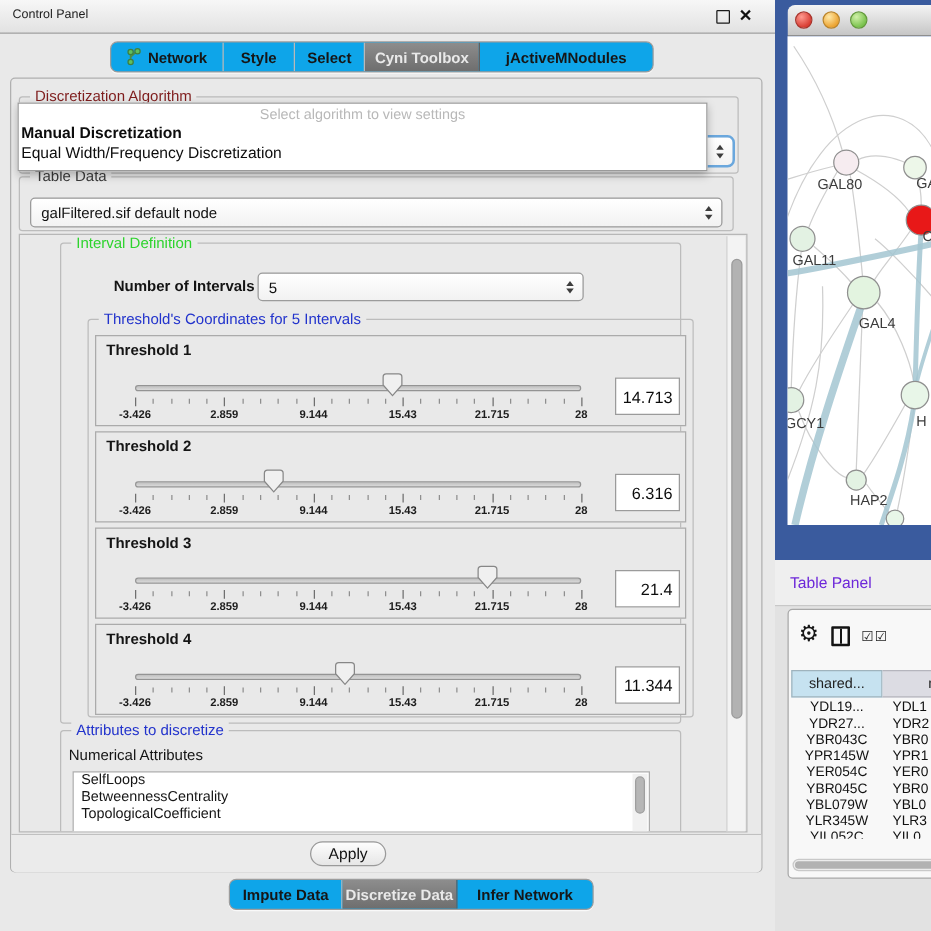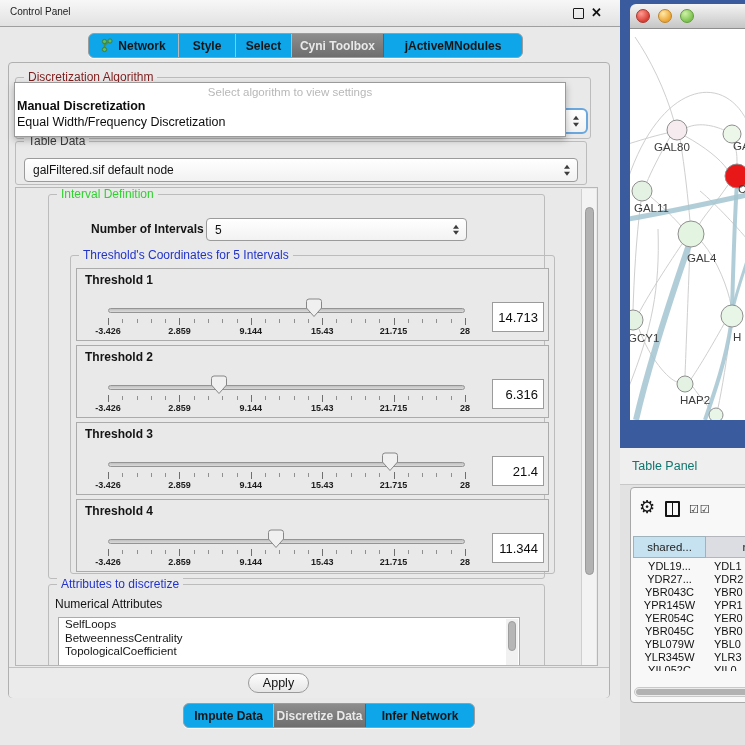--- a/index.html
+++ b/index.html
@@ -99,21 +99,21 @@
   #net-titlebar { left:10px; top:4px; width:120px; height:25px;
     background:linear-gradient(#f4f4f4,#c6c6c6); border-bottom:1px solid #8e8e8e; border-radius:6px 0 0 0; }
   .light { position:absolute; top:5px; width:14px; height:14px; border-radius:50%; }
   #light-red { left:6px; background:radial-gradient(circle at 35% 30%, #ff9a90, #d93f35 70%); border:1px solid #a8352d; }
   #light-yellow { left:28px; background:radial-gradient(circle at 35% 30%, #ffe9a8, #eca433 70%); border:1px solid #bb842a; }
   #light-green { left:50px; background:radial-gradient(circle at 35% 30%, #d0f0a8, #7bc34f 70%); border:1px solid #649a3c; }
   #net-canvas { left:10px; top:29px; width:115px; height:391px; background:#ffffff; overflow:hidden; }
 
   #table-area { left:620px; top:448px; width:125px; height:297px; background:#e2e2e2; overflow:hidden; }
   #tp-header { left:0; top:0; width:125px; height:37px; background:#efefef; border-bottom:1px solid #c8c8c8; }
-  #tp-title { left:12px; top:11px; font-size:12.5px; color:#0f766e; }
+  #tp-title { left:12px; top:11px; font-size:12.5px; color:#6d28d9; }
   #tp-box { left:10px; top:39px; width:150px; height:216px; background:#f8f8f8;
     border:1px solid #a8a8a8; border-radius:4px; }
   #gear { left:8px; top:10px; font-size:18px; color:#161616; line-height:18px; }
   #cols-icon { left:34px; top:13px; width:15px; height:16px; border:2px solid #141414; border-radius:1px;
     background:linear-gradient(to right, transparent 44%, #141414 44%, #141414 58%, transparent 58%); }
   #checks { left:58px; top:15px; font-size:11px; letter-spacing:1px; color:#222; }
   .hdr-row { position:absolute; left:2px; top:48px; display:flex; }
   .hdr-cell { height:22px; font-size:11.5px; display:flex; align-items:center; justify-content:center;
     color:#222; border:1px solid #9fb3bd; }
   .hdr-cell.c1 { width:73px; background:#c6e2f0; }

